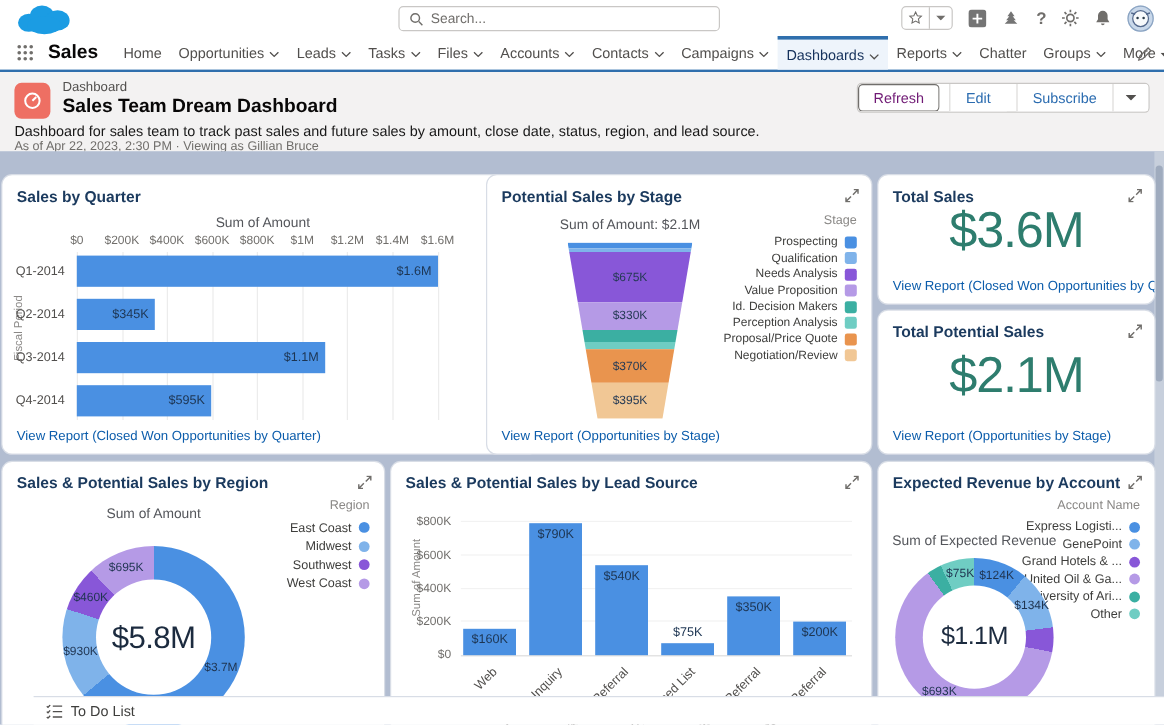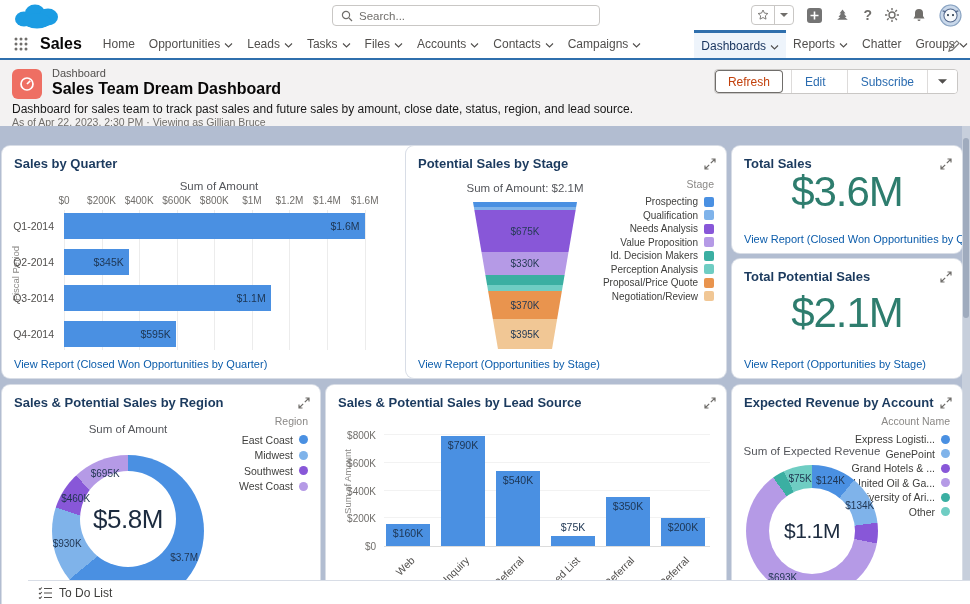--- a/index.html
+++ b/index.html
@@ -22,37 +22,37 @@
   .help-q { font-size:14px; color:#706e6b; font-weight:bold; }
 
   
   .navbar { position:absolute; left:0; top:30px; width:970px; height:30px; background:#fff;
     border-bottom:2px solid #2f6fad; display:flex; align-items:stretch; }
   .waffle { display:flex; align-items:center; padding:0 6px 0 14px; cursor:pointer; }
   .app-name { display:flex; align-items:center; font-size:16px; font-weight:bold; color:#080707; padding:0 14px 0 6px; }
   .nav-tabs { display:flex; align-items:stretch; flex:1; min-width:0; }
   .nav-tab { display:flex; align-items:center; gap:4px; padding:0 7px; font-size:12px; color:#514f4d;
     cursor:pointer; white-space:nowrap; }
-  .nav-tab.active { background:#eef4fb; border-top:3px solid #2f6fad; color:#16325c;margin-left:46px; }
+  .nav-tab.active { background:#eef4fb; border-top:3px solid #2f6fad; color:#16325c; }
   .nav-pencil { position:absolute; right:10px; top:38px; cursor:pointer; }
 
   
   .page-header { position:absolute; left:0; top:60px; width:970px; height:66px; background:#f3f2f2; }
   .dash-icon { position:absolute; left:12px; top:9px; width:30px; height:30px; border-radius:6px;
     background:#ee6f63; display:flex; align-items:center; justify-content:center; }
   .entity-label { position:absolute; left:52px; top:7px; font-size:11px; color:#514f4d; }
   .page-title { position:absolute; left:52px; top:20px; font-size:16px; font-weight:bold; color:#080707; }
   .page-desc { position:absolute; left:12px; top:42px; font-size:12px; color:#181818; }
   .page-asof { position:absolute; left:12px; top:56px; font-size:10.5px; color:#706e6b; }
   .btn-group { position:absolute; right:12px; top:9px; height:25px; display:flex;
     border:1px solid #c9c7c5; border-radius:4px; background:#fff; overflow:hidden; }
   .btn { border:none; background:#fff; font-size:12px; padding:0 13px; cursor:pointer;
     font-family:"Liberation Sans", sans-serif; border-left:1px solid #dddbda; display:flex; align-items:center; }
   .btn:first-child { border-left:none; }
-  .btn-refresh { box-shadow:inset 0 0 0 1px #706e6b; border-radius:4px; color:#c2410c; }
+  .btn-refresh { box-shadow:inset 0 0 0 1px #706e6b; border-radius:4px; color:#701a75; }
   .btn-link { color:#2b6cb0;margin-left:8px; }
   .btn-caret { padding:0 10px; }
 
   
   #dashboard { position:absolute; left:0; top:126px; width:970px; height:478px; background:#b2bdd1; }
   .scrolltrack { position:absolute; right:0; top:0; width:8px; height:100%; background:#c7cfdc; }
   .scrollthumb { position:absolute; right:1px; top:12px; width:6px; height:180px; background:#9fabbe; border-radius:3px; }
   .card { position:absolute; background:#fff; border-radius:8px; overflow:hidden;
     box-shadow:0 0 0 1px #d8dde6; }
   .card-title { position:absolute; left:12px; top:10px; font-size:13px; font-weight:bold; color:#1b3a5e; }
@@ -476,21 +476,21 @@
           <div class="legend-row" style="height: 15.5px;">
             <span class="legend-label">Southwest</span>
             <span class="legend-swatch round" style="background: rgb(136, 87, 216);"></span>
           </div>
           <div class="legend-row" style="height: 15.5px;">
             <span class="legend-label">West Coast</span>
             <span class="legend-swatch round" style="background: rgb(181, 154, 230);"></span>
           </div>
         </div>
         <div class="donut-ring" style="left: 50px; top: 70px; height: 152px; width: 152px; background: conic-gradient(rgb(74, 144, 226) 0%, rgb(74, 144, 226) 64%, rgb(127, 179, 234) 64%, rgb(127, 179, 234) 80%, rgb(136, 87, 216) 80%, rgb(136, 87, 216) 88%, rgb(181, 154, 230) 88%, rgb(181, 154, 230) 100%);">
-          <div class="donut-hole" style="top: 16px; left: 28px; height: 96px; width: 96px;">
+          <div class="donut-hole" style="top: 28px; left: 28px; height: 96px; width: 96px;">
             <span class="donut-center" style="font-size: 26px;">$5.8M</span>
           </div>
         </div>
         <div class="slice-label" style="left: 182.099px; top: 172.398px;">$3.7M</div>
         <div class="slice-label" style="left: 65.0982px; top: 157.618px;">$930K</div>
         <div class="slice-label" style="left: 73.6517px; top: 112.779px;">$460K</div>
         <div class="slice-label" style="left: 103.176px; top: 88.3539px;">$695K</div>
       </div>
     </div>
     <div class="card" style="left: 326px; top: 259px; width: 400px; height: 228px;">

